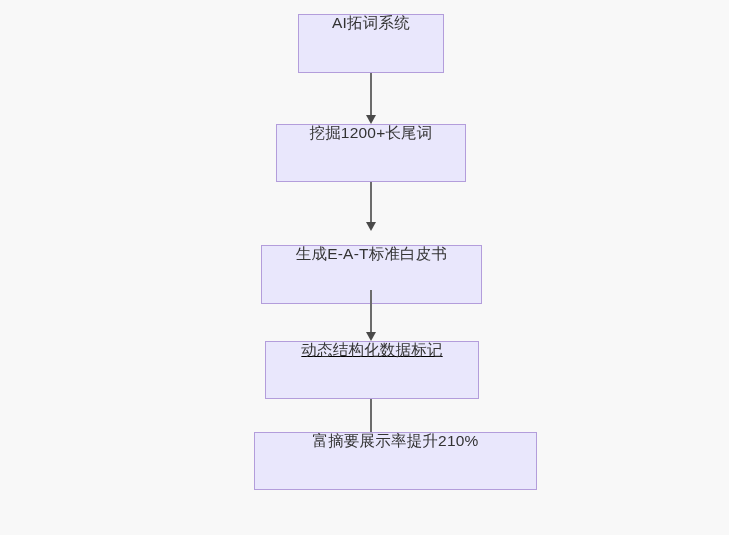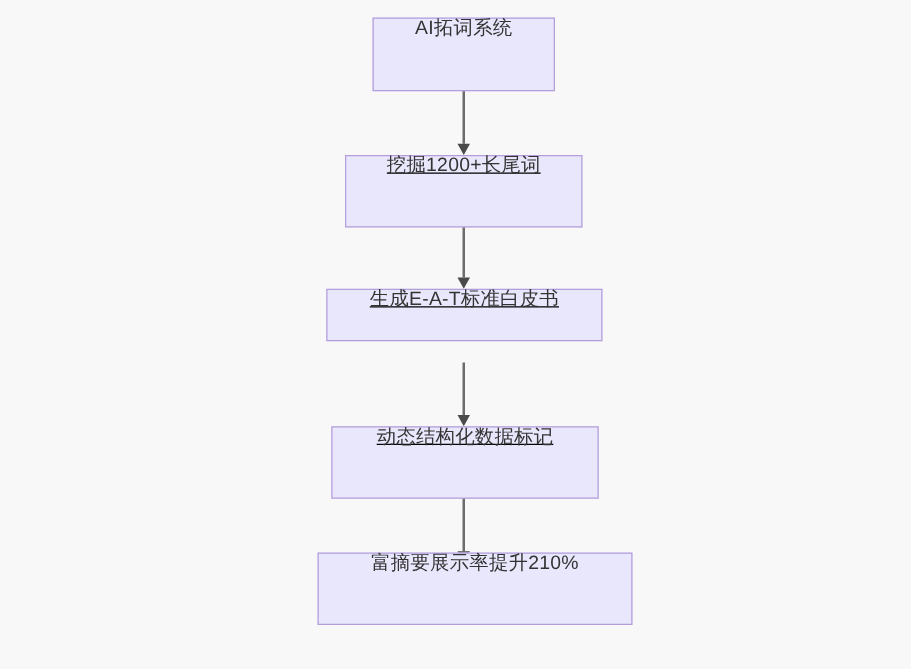--- a/index.html
+++ b/index.html
@@ -53,24 +53,24 @@
     left: -4px;
     width: 0;
     height: 0;
     border-left: 5px solid transparent;
     border-right: 5px solid transparent;
     border-top: 9px solid #4a4a4a;
   }
 
   
   #node-0 { left: 298px; top: 14px;  width: 146px; height: 59px; }
-  #node-1 { left: 276px; top: 124px; width: 190px; height: 58px; text-decoration: underline; }
-  #node-2 { left: 261px; top: 231px; width: 221px; height: 42px; text-decoration: underline; }
+  #node-1 { left: 276px; top: 124px; width: 190px; height: 58px; }
+  #node-2 { left: 261px; top: 245px; width: 221px; height: 59px; }
   #node-3 { left: 265px; top: 341px; width: 214px; height: 58px; text-decoration: underline; }
-  #node-4 { left: 254px; top: 442px; width: 252px; height: 58px; }
+  #node-4 { left: 254px; top: 432px; width: 283px; height: 58px; }
 
   
   #edge-0 { left: 370px; top: 73px;  }
   #edge-0 .edge-line { height: 42px; }
   #edge-0 .edge-head { top: 42px; }
 
   #edge-1 { left: 370px; top: 182px; }
   #edge-1 .edge-line { height: 40px; }
   #edge-1 .edge-head { top: 40px; }
 

